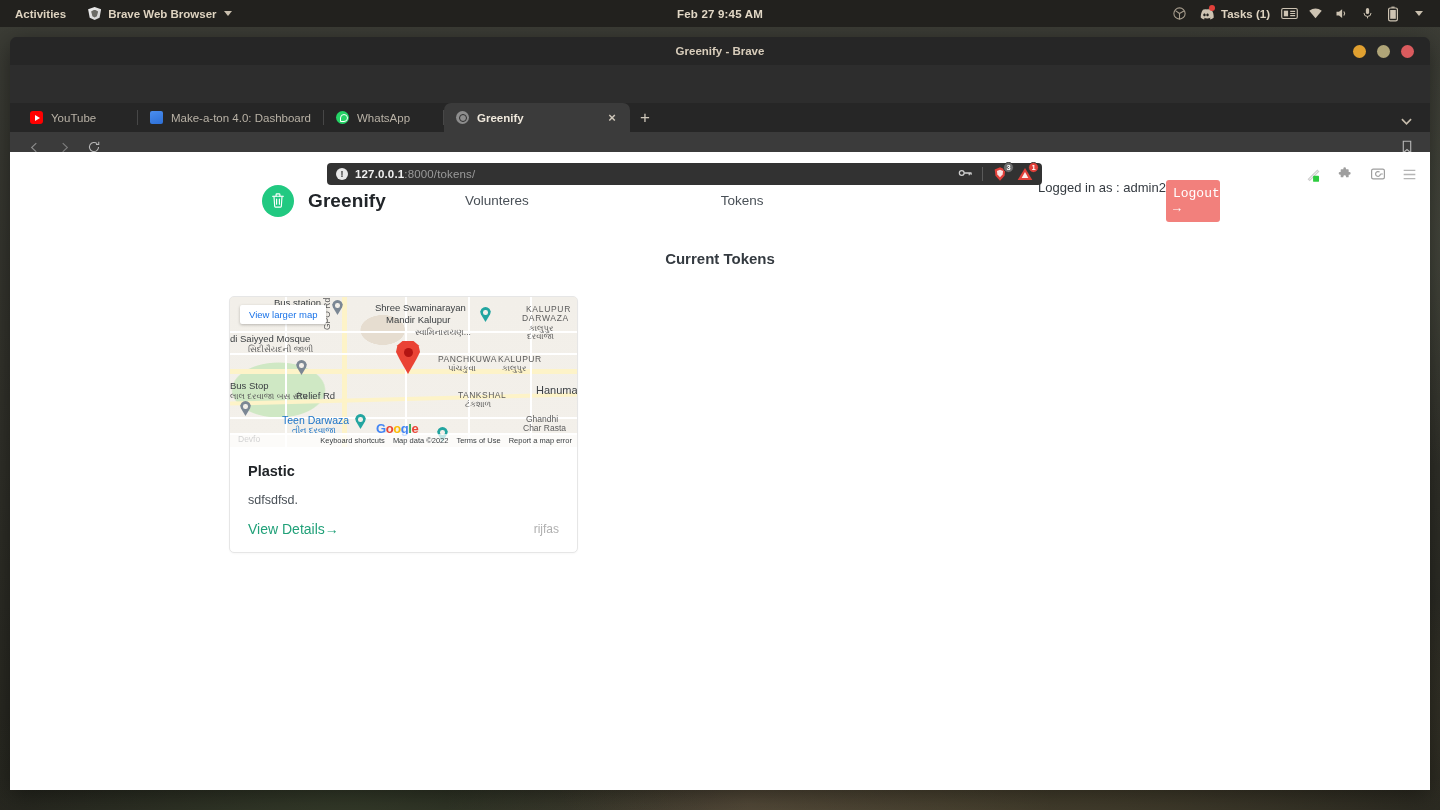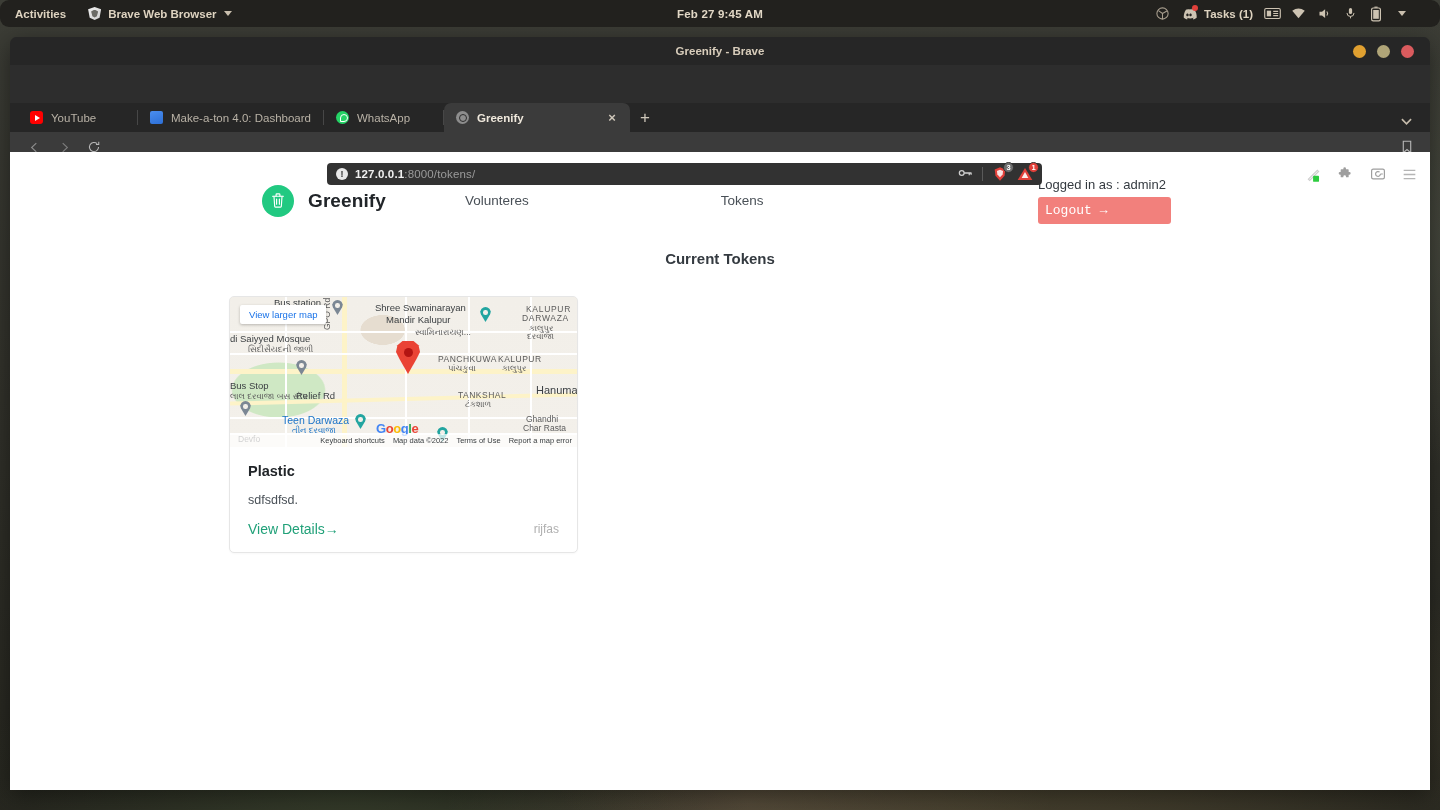--- a/index.html
+++ b/index.html
@@ -26,21 +26,20 @@
 
   
   #top-bar {
     position: absolute; top: 0; left: 0;
     width: 1440px; height: 27px;
     background: #22211e;
     display: flex; align-items: center;
     color: #d9cfbe;
     font-size: 11.5px; font-weight: bold;
     z-index: 40;
-    border-radius: 9px;
   }
   .tb-left { display: flex; align-items: center; height: 100%; }
   .tb-item {
     display: flex; align-items: center; gap: 7px;
     padding: 0 11px; height: 100%;
     color: #ded3c0;
     white-space: nowrap;
   }
   #activities-button { padding-left: 15px; }
   .brave-mini {
@@ -68,21 +67,21 @@
     pointer-events: none;
   }
   #clock-button {
     pointer-events: auto;
     color: #e2d8c6; font-size: 11.5px; font-weight: bold;
     letter-spacing: .2px;
   }
   .tb-right {
     position: absolute; right: 0; top: 0; height: 100%;
     display: flex; align-items: center; gap: 0;
-    padding-right: 25px;
+    padding-right: 8px;
   }
   .tray-icon {
     display: flex; align-items: center; justify-content: center;
     width: 26px; height: 27px;
     color: #cdc3b2;
     position: relative;
   }
   #tasks-indicator { padding: 0 6px 0 2px; color: #ded3c0; font-size: 11.5px; font-weight: bold;}
   .dot-badge {
     position: absolute; top: 5px; right: 4px;
@@ -295,21 +294,21 @@
   #main-nav {
     display: flex; align-items: center;
     margin-left: 79px;
     gap: 192px;
   }
   .nav-link {
     font-size: 13.5px; color: #495057;
   }
   #account-area {
     margin-left: auto;
-    display: flex; flex-direction: column; align-items: stretch;
+    display: flex; align-items: stretch;
     width: 133px;
     margin-right: 199px;
   }
   #logged-in-label {
     font-size: 13px; color: #343a40;
     margin-bottom: 5px; white-space: nowrap;
   }
   #logout-button {
     background: #f2807c;
     color: #ffffff;

